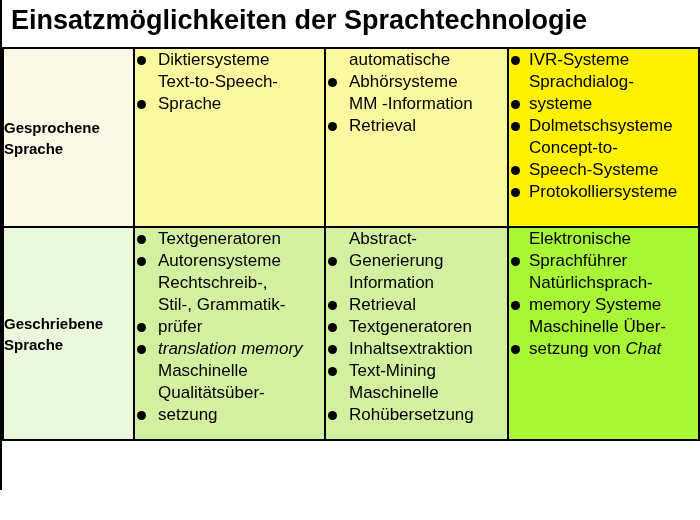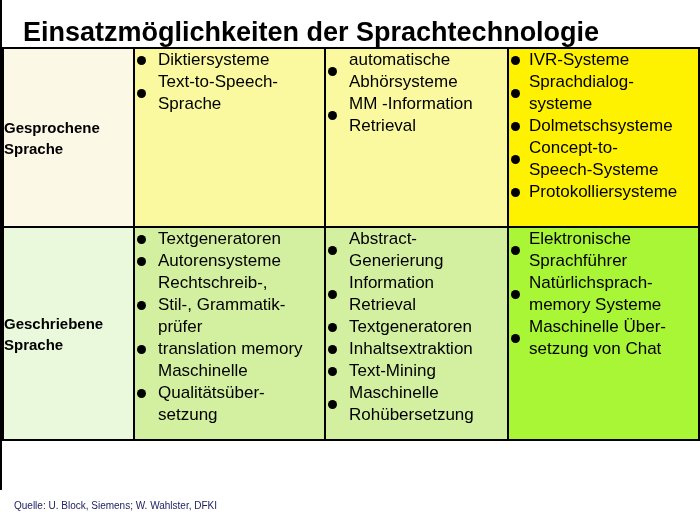--- a/index.html
+++ b/index.html
@@ -4,21 +4,21 @@
 <style>
   html,body{margin:0;padding:0;background:#fff;}
   body{
     width:700px;height:520px;overflow:hidden;
     font-family:"Liberation Sans", sans-serif;
     color:var(--text,#000);
   }
   .slide{position:relative;width:700px;height:520px;background:#fff;}
   .edge-line{position:absolute;left:0;top:0;width:2px;height:490px;background:var(--border,#000);}
   .slide-title{
-    position:absolute;left:7px;top:1px;margin:16px;
+    position:absolute;left:7px;top:1px;margin:4px;
     font-size:27px;font-weight:bold;color:var(--text,#000);
     white-space:nowrap;letter-spacing:0;
   }
   table.apps{
     position:absolute;left:2px;top:47px;
     border-collapse:collapse;table-layout:fixed;
   }
   table.apps td, table.apps th{
     border:2px solid var(--border,#000);
     padding:0;margin:0;
@@ -40,29 +40,29 @@
     padding:7px 2px 2px 12px;
     font-size:17px;line-height:22px;
   }
   td.c3{padding-left:7px;}
   tr.r1 th.rowlabel{background:var(--spoken-label-bg,#FCF8E6);}
   tr.r1 td.cell{background:var(--spoken-cell-bg,#FAF9A0);}
   tr.r1 td.c3{background:var(--spoken-accent-bg,#FFF200);}
   tr.r2 th.rowlabel{background:var(--written-label-bg,#EAF8DB);}
   tr.r2 td.cell{background:var(--written-cell-bg,#D3F0A0);}
   tr.r2 td.c3{background:var(--written-accent-bg,#A9F636);}
-  .bullet-item{display:flex;align-items:center;}
+  .bullet-item{display:flex;align-items:flex-end;}
   .bullet{flex:0 0 23px;position:relative;height:22px;}
   .bullet::after{
     content:'';position:absolute;left:2px;top:7px;
     width:9px;height:9px;border-radius:50%;background:var(--text,#000);
   }
   td.c3 .bullet{flex:0 0 20px;}
   .btext{white-space:pre-line;}
-  .it{}
+  .it{font-style:italic;}
   .source-note{
     position:absolute;left:14px;top:500px;
     font-size:10px;color:var(--source-text,#222266);
     white-space:nowrap;
   }
 </style>
 </head>
 <body>
 
 <div class="slide">
@@ -201,14 +201,13 @@
             <div class="bullet-item">
               <span class="bullet"></span>
               <span class="btext"><span>Maschinelle Über-
 setzung von </span><span class="it">Chat</span></span>
             </div>
           </td>
       </tr>
     </tbody>
   </table>
 
-  <div class="source-note">Quelle: U. Block, Siemens; W. Wahlster, DFKI</div>
 </div>
 
 </body></html>

